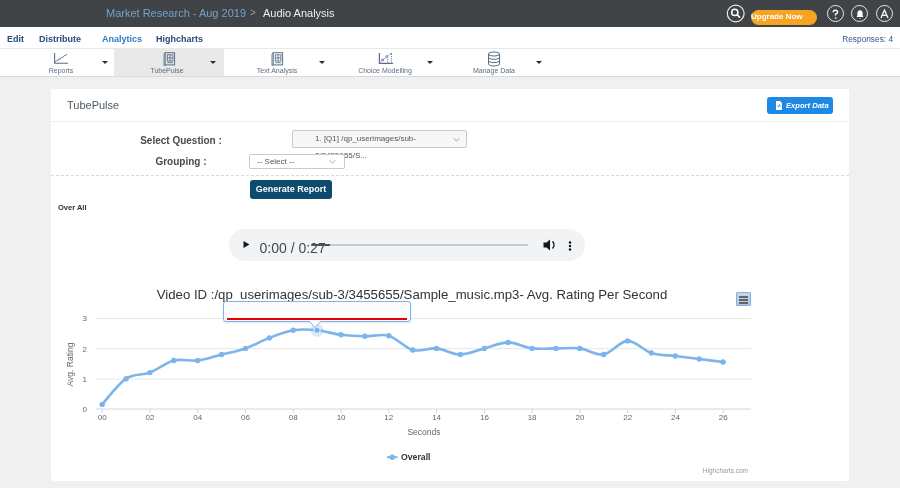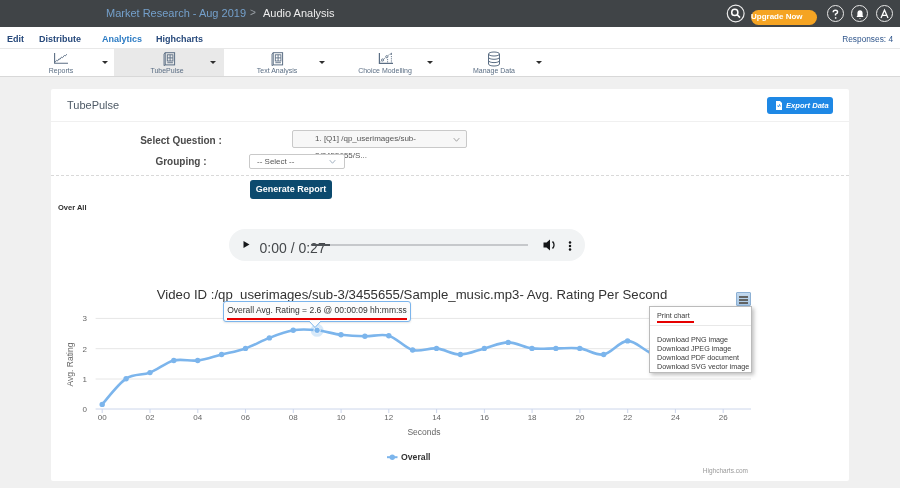--- a/index.html
+++ b/index.html
@@ -251,37 +251,27 @@
     <circle cx="266.1" cy="60.3" r="6.5" fill="rgba(124,181,236,0.3)"></circle>
     <circle cx="266.1" cy="60.3" r="3.2" fill="#7cb5ec" stroke="#fff" stroke-width="0.8"></circle>
     <g transform="translate(336,183)">
       <line x1="0" y1="4.2" x2="10.5" y2="4.2" stroke="#7cb5ec" stroke-width="2"></line>
       <circle cx="5.3" cy="4.2" r="2.7" fill="#7cb5ec"></circle>
       <text x="14" y="7.2" font-size="8.7" fill="#333" font-weight="bold">Overall</text>
     </g>
     <text x="697" y="203" font-size="6.5" fill="#999" text-anchor="end">Highcharts.com</text>
   </svg>
   <div id="tooltip">
-    <div style="margin-top:3px;">Overall Avg. Rating = 2.6 @ 00:00:09 hh:mm:ss</div>
     <div id="redline1"></div>
   </div>
   <svg width="14" height="8" style="position:absolute;left:257px;top:232px">
       <path d="M1,0 L7,6.5 L13,0" fill="#fcfcfc" stroke="#7cb5ec" stroke-width="1"></path>
     </svg>
   <div id="hambtn">
     <svg width="14" height="13">
         <g stroke="#4e4a42" stroke-width="1.6">
           <line x1="2" y1="3" x2="11" y2="3"></line>
           <line x1="2" y1="6" x2="11" y2="6"></line>
           <line x1="2" y1="9" x2="11" y2="9"></line>
         </g>
       </svg>
   </div>
-  <div id="menu">
-    <div class="mi" style="top:3.5px;">Print chart</div>
-    <div id="redline2"></div>
-    <div style="position:absolute;left:0;top:18px;width:101px;height:1px;background:#e8e8e8;"></div>
-    <div class="mi" style="top:27.5px;">Download PNG image</div>
-    <div class="mi" style="top:36.5px;">Download JPEG image</div>
-    <div class="mi" style="top:45.5px;">Download PDF document</div>
-    <div class="mi" style="top:54.5px;">Download SVG vector image</div>
-  </div>
 </div>
 
 </body></html>

